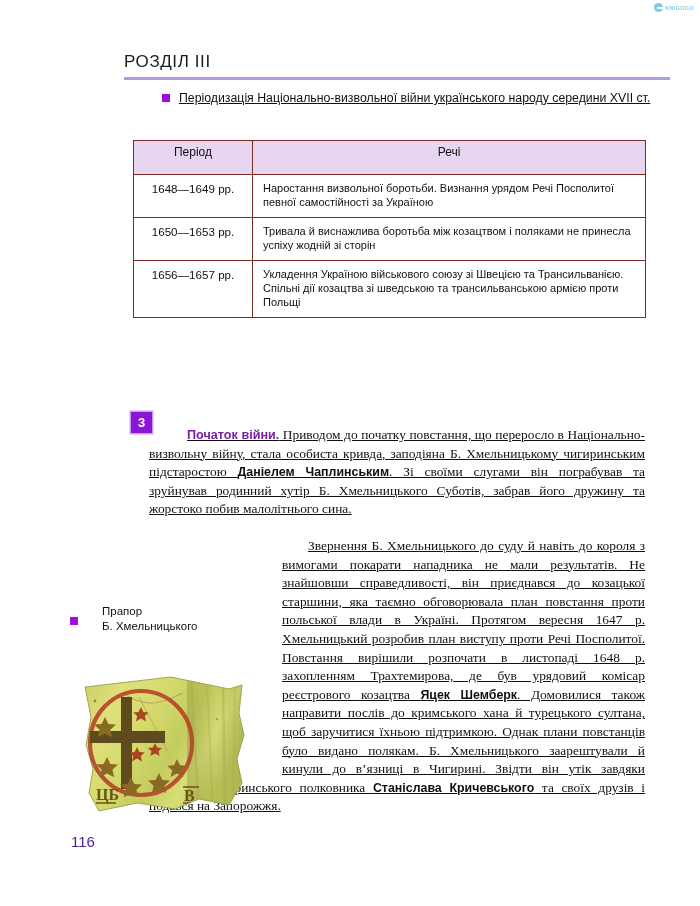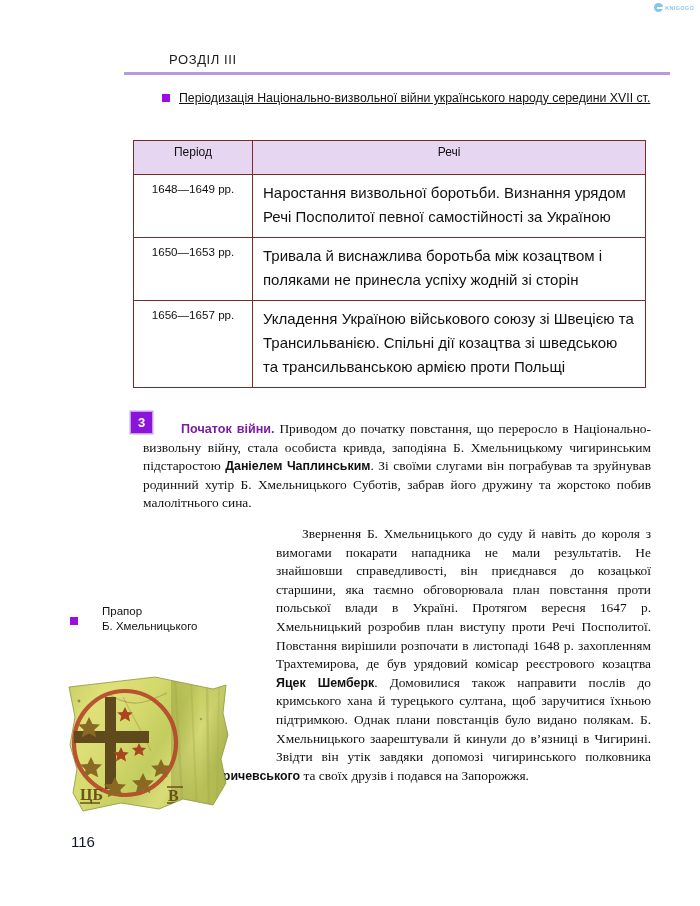--- a/index.html
+++ b/index.html
@@ -53,24 +53,23 @@
 
   
   .chapter-head {
     position: absolute;
     left: 124px;
     top: 52px;
     width: 546px;
   }
   .chapter-head .ch-title {
     font-family: "Liberation Sans", sans-serif;
-    font-size: 13px;
+    font-size: 17px;
     letter-spacing: 0.6px;
     color: #1b1b1b;
-    margin-left: 45px;
   }
   .chapter-head .ch-rule {
     margin-top: 5px;
     height: 3px;
     background: #b49ae0;
     width: 546px;
   }
 
   
   .table-intro {
@@ -122,22 +121,22 @@
   }
   .periods-table td.col-period {
     width: 112px;
     text-align: center;
     font-size: 11.6px;
     padding: 7px 3px 8px 3px;
     white-space: nowrap;
     color: #111111;
   }
   .periods-table td.col-content {
-    font-size: 15px;
-    line-height: 24px;
+    font-size: 11px;
+    line-height: 14px;
     padding: 6px 10px 8px 10px;
     color: #111111;
   }
 
   
   .num-badge {
     position: absolute;
     left: 131px;
     top: 412px;
     width: 21px;
@@ -157,21 +156,22 @@
     position: absolute;
     left: 131px;
     top: 408px;
     width: 532px;
     font-size: 13.4px;
     line-height: 18.6px;
     text-align: justify;
     color: #111111;
   }
   .body-block p {
-    margin: 12px;
+    margin: 18px;
+    text-decoration: underline;
   }
   .body-block p.first-par {
     text-indent: 38px;
   }
   .body-block p.indent-par {
     text-indent: 26px;
   }
   .lead-in {
     font-family: "Liberation Sans", sans-serif;
     font-weight: bold;
@@ -196,41 +196,41 @@
   }
   .figure-caption .fc-text {
     font-family: "Liberation Sans", sans-serif;
     font-size: 11.5px;
     line-height: 14.5px;
     color: #111111;
   }
 
   .flag-figure {
     position: absolute;
-    left: 63px;
+    left: 79px;
     top: 673px;
     width: 168px;
     height: 148px;
   }
 
   
   .float-spacer {
     float: left;
     width: 133px;
     height: 232px;
     shape-outside: inset(0);
   }
 
   .page-number {
     position: absolute;
     left: 71px;
     top: 833px;
     font-family: "Liberation Sans", sans-serif;
     font-size: 15px;
-    color: #0f172a;
+    color: #4c1d95;
   }
 </style>
 </head>
 <body>
 
 <div class="watermark">
   <span class="wm-dot"></span>
   <span class="wm-text">KNIGOGO</span>
 </div>
 

